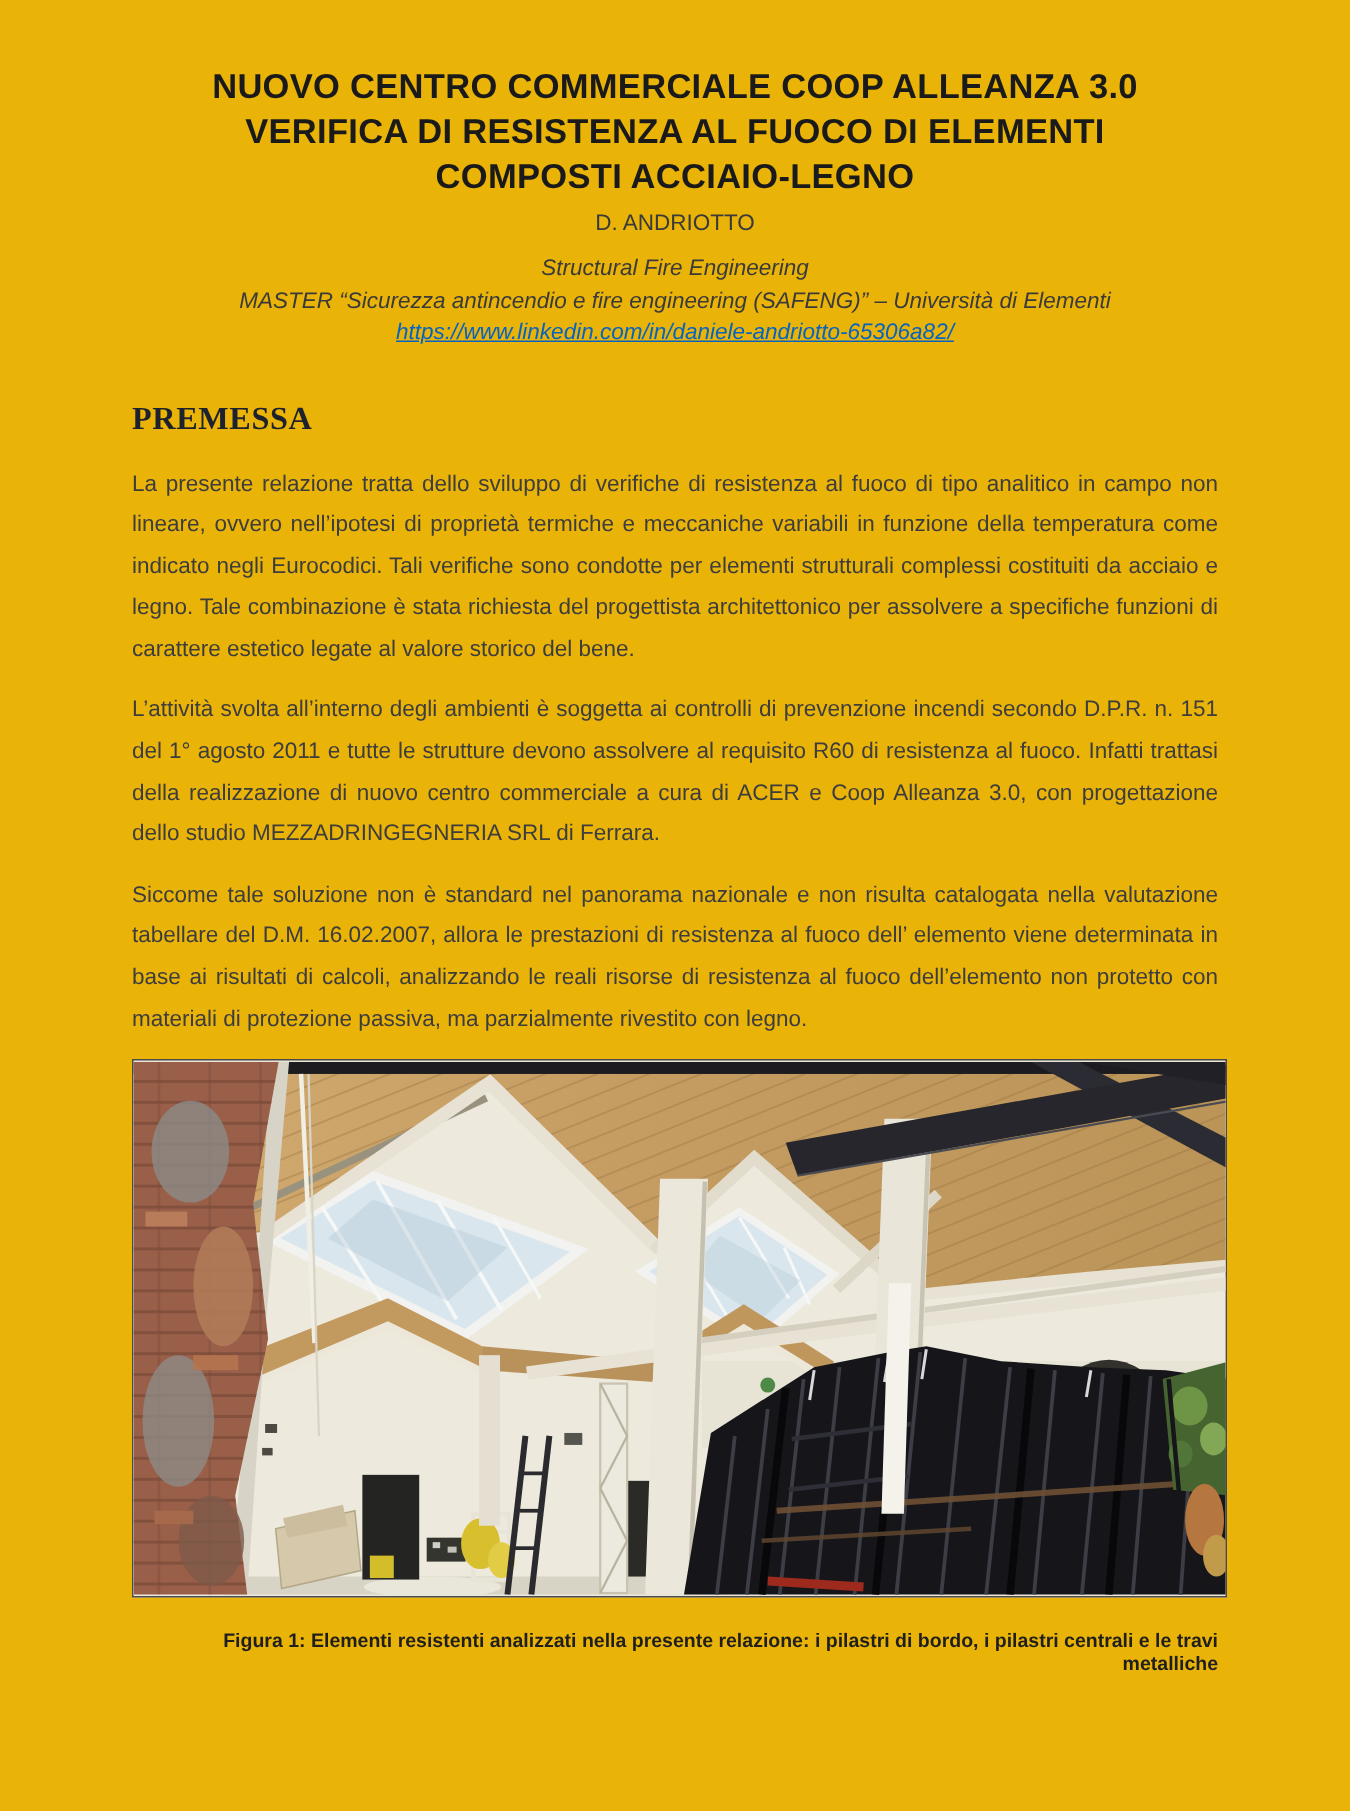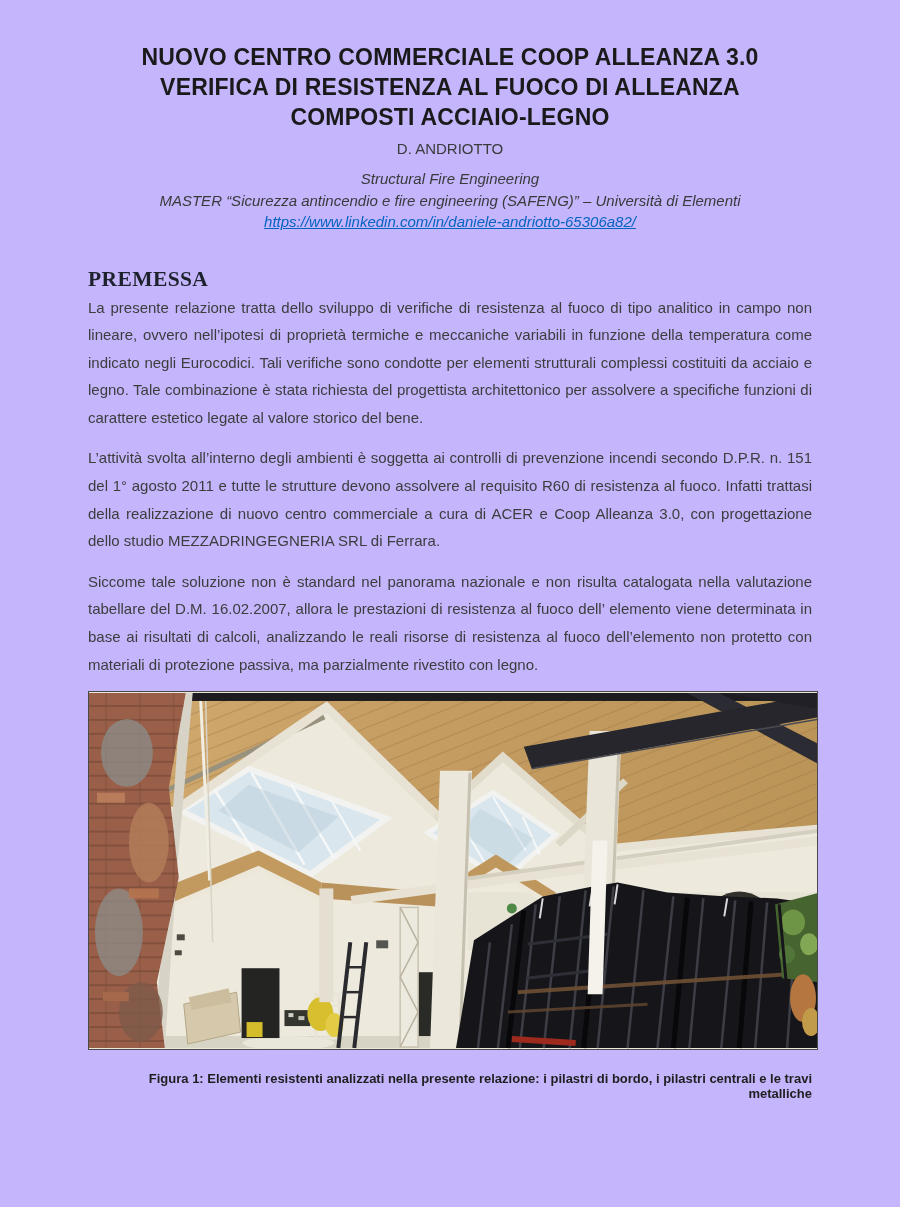--- a/index.html
+++ b/index.html
@@ -1,37 +1,37 @@
 <!DOCTYPE html>
 <html lang="it"><head>
 <meta charset="utf-8">
 <style>
   html,body { margin:0; padding:0; background:#ffffff; }
   .page {
-    width:900px; height:1207px; margin:0 auto; background:#c4b5fd;
+    width:900px; height:1207px; margin:0 auto; background:#eab308;
     font-family:"Liberation Sans", sans-serif; color:#3d3d3d;
     position:relative; overflow:hidden;
   }
   .content { padding:42px 88px 0 88px; }
 
   .title {
     text-align:center; font-weight:bold; font-size:23px; line-height:30px;
     color:#1a1a1a; letter-spacing:0.2px;
   }
   .author { text-align:center; margin-top:8px; font-size:15px; color:#3a3a3a; }
   .affiliation {
     text-align:center; font-style:italic; margin-top:11px;
     font-size:15px; line-height:21.5px; color:#3a3a3a;
   }
   .link-line { text-align:center; font-style:italic; font-size:15px; line-height:21.5px; }
   a.doc-link { color:#0563C1; text-decoration:underline; cursor:pointer; }
 
   h2.premessa {
     font-family:"Liberation Serif", serif; font-weight:bold;
-    font-size:21.5px; color:#1e222c; margin:34px 0 2px 0; letter-spacing:0.4px;
+    font-size:21.5px; color:#1e222c; margin:34px 0 17px 0; letter-spacing:0.4px;
   }
   p.body-par {
     font-size:15px; line-height:27.6px; text-align:justify;
     margin:0 0 13px 0; color:#3d3d3d;
   }
 
   .figure-block { margin-top:10px; }
   svg.photo {
     display:block; width:728px; height:357px;
     border:1px solid #4a4a4a; background:#edeadd;
@@ -42,21 +42,21 @@
   }
 </style>
 </head>
 <body>
 
 <div class="page">
   <div class="content">
 
     <div class="title">
       <div>NUOVO CENTRO COMMERCIALE COOP ALLEANZA 3.0</div>
-      <div>VERIFICA DI RESISTENZA AL FUOCO DI ALLEANZA</div>
+      <div>VERIFICA DI RESISTENZA AL FUOCO DI ELEMENTI</div>
       <div>COMPOSTI ACCIAIO-LEGNO</div>
     </div>
 
     <div class="author">D. ANDRIOTTO</div>
 
     <div class="affiliation">
       <div>Structural Fire Engineering</div>
       <div>MASTER “Sicurezza antincendio e fire engineering (SAFENG)” – Università di Elementi</div>
     </div>
 

